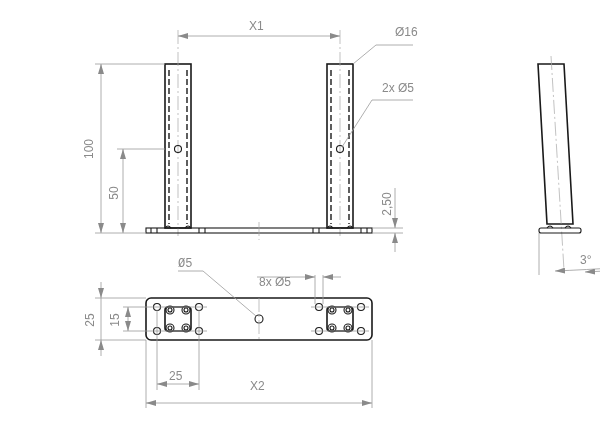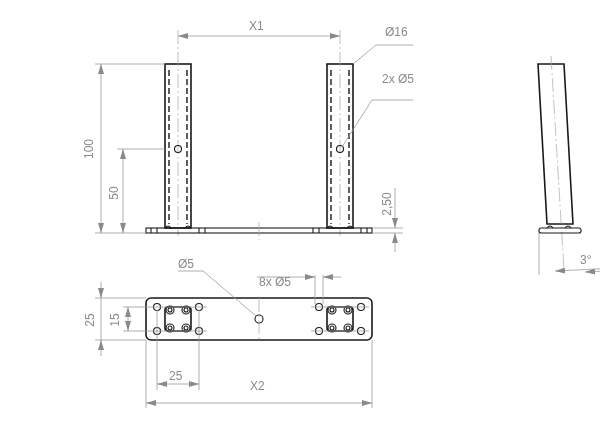--- a/index.html
+++ b/index.html
@@ -165,27 +165,27 @@
       <line x1="154" y1="310" x2="154" y2="390" class="dim"></line>
       <line x1="112" y1="384" x2="154" y2="384" class="dim" marker-start="url(#arr)" marker-end="url(#arr)"></line>
 
       <line x1="101" y1="340" x2="101" y2="408" class="dim"></line>
       <line x1="327" y1="340" x2="327" y2="408" class="dim"></line>
       <line x1="101" y1="403" x2="327" y2="403" class="dim" marker-start="url(#arr)" marker-end="url(#arr)"></line>
     </g>
   </svg>
 
   <span class="label" style="left:204px; top:20px;">X1</span>
-  <span class="label" style="left:340px; top:26px;">Ø16</span>
-  <span class="label" style="left:337px; top:73px;">2x Ø5</span>
+  <span class="label" style="left:350px; top:26px;">Ø16</span>
+  <span class="label" style="left:337px; top:82px;">2x Ø5</span>
   <span class="label vert" style="left:34px; top:143px;">100</span>
   <span class="label vert" style="left:62px; top:187px;">50</span>
   <span class="label vert" style="left:330px; top:198px;">2,50</span>
 
   <span class="label" style="left:535px; top:254px;">3°</span>
 
-  <span class="label" style="left:133px; top:258px;">Ø5</span>
+  <span class="label" style="left:133px; top:258px;font-family:Liberation Mono, monospace;">Ø5</span>
   <span class="label" style="left:214px; top:276px;">8x Ø5</span>
   <span class="label vert" style="left:38px; top:314px;">25</span>
   <span class="label vert" style="left:63px; top:314px;">15</span>
   <span class="label" style="left:124px; top:370px;">25</span>
   <span class="label" style="left:205px; top:380px;">X2</span>
 </div>
 
 </body></html>

